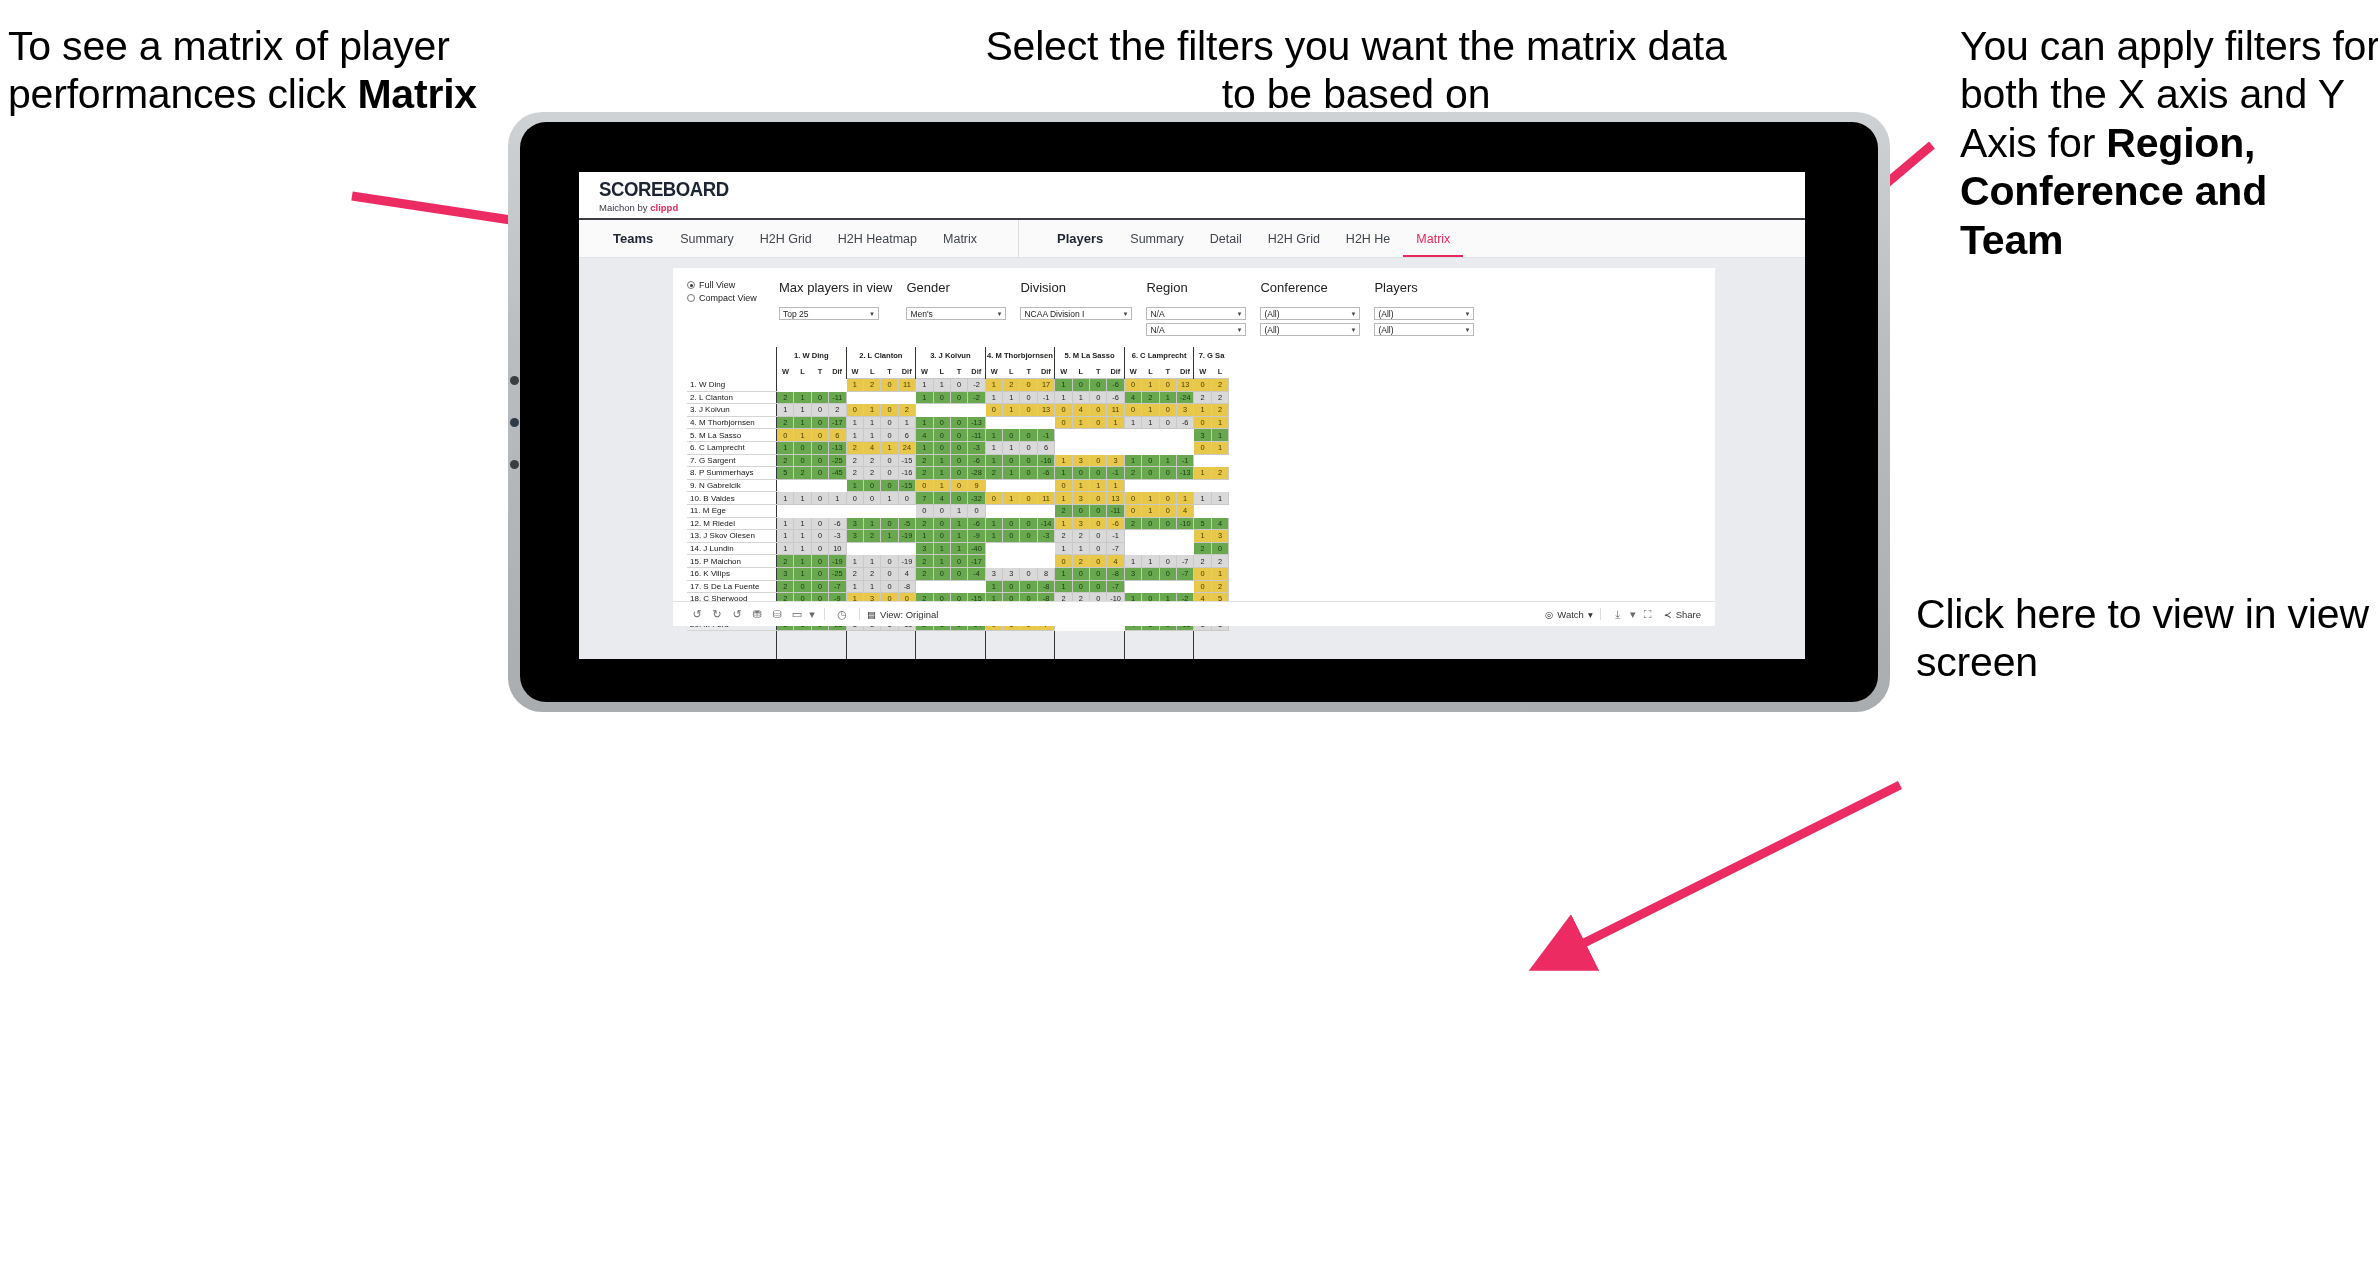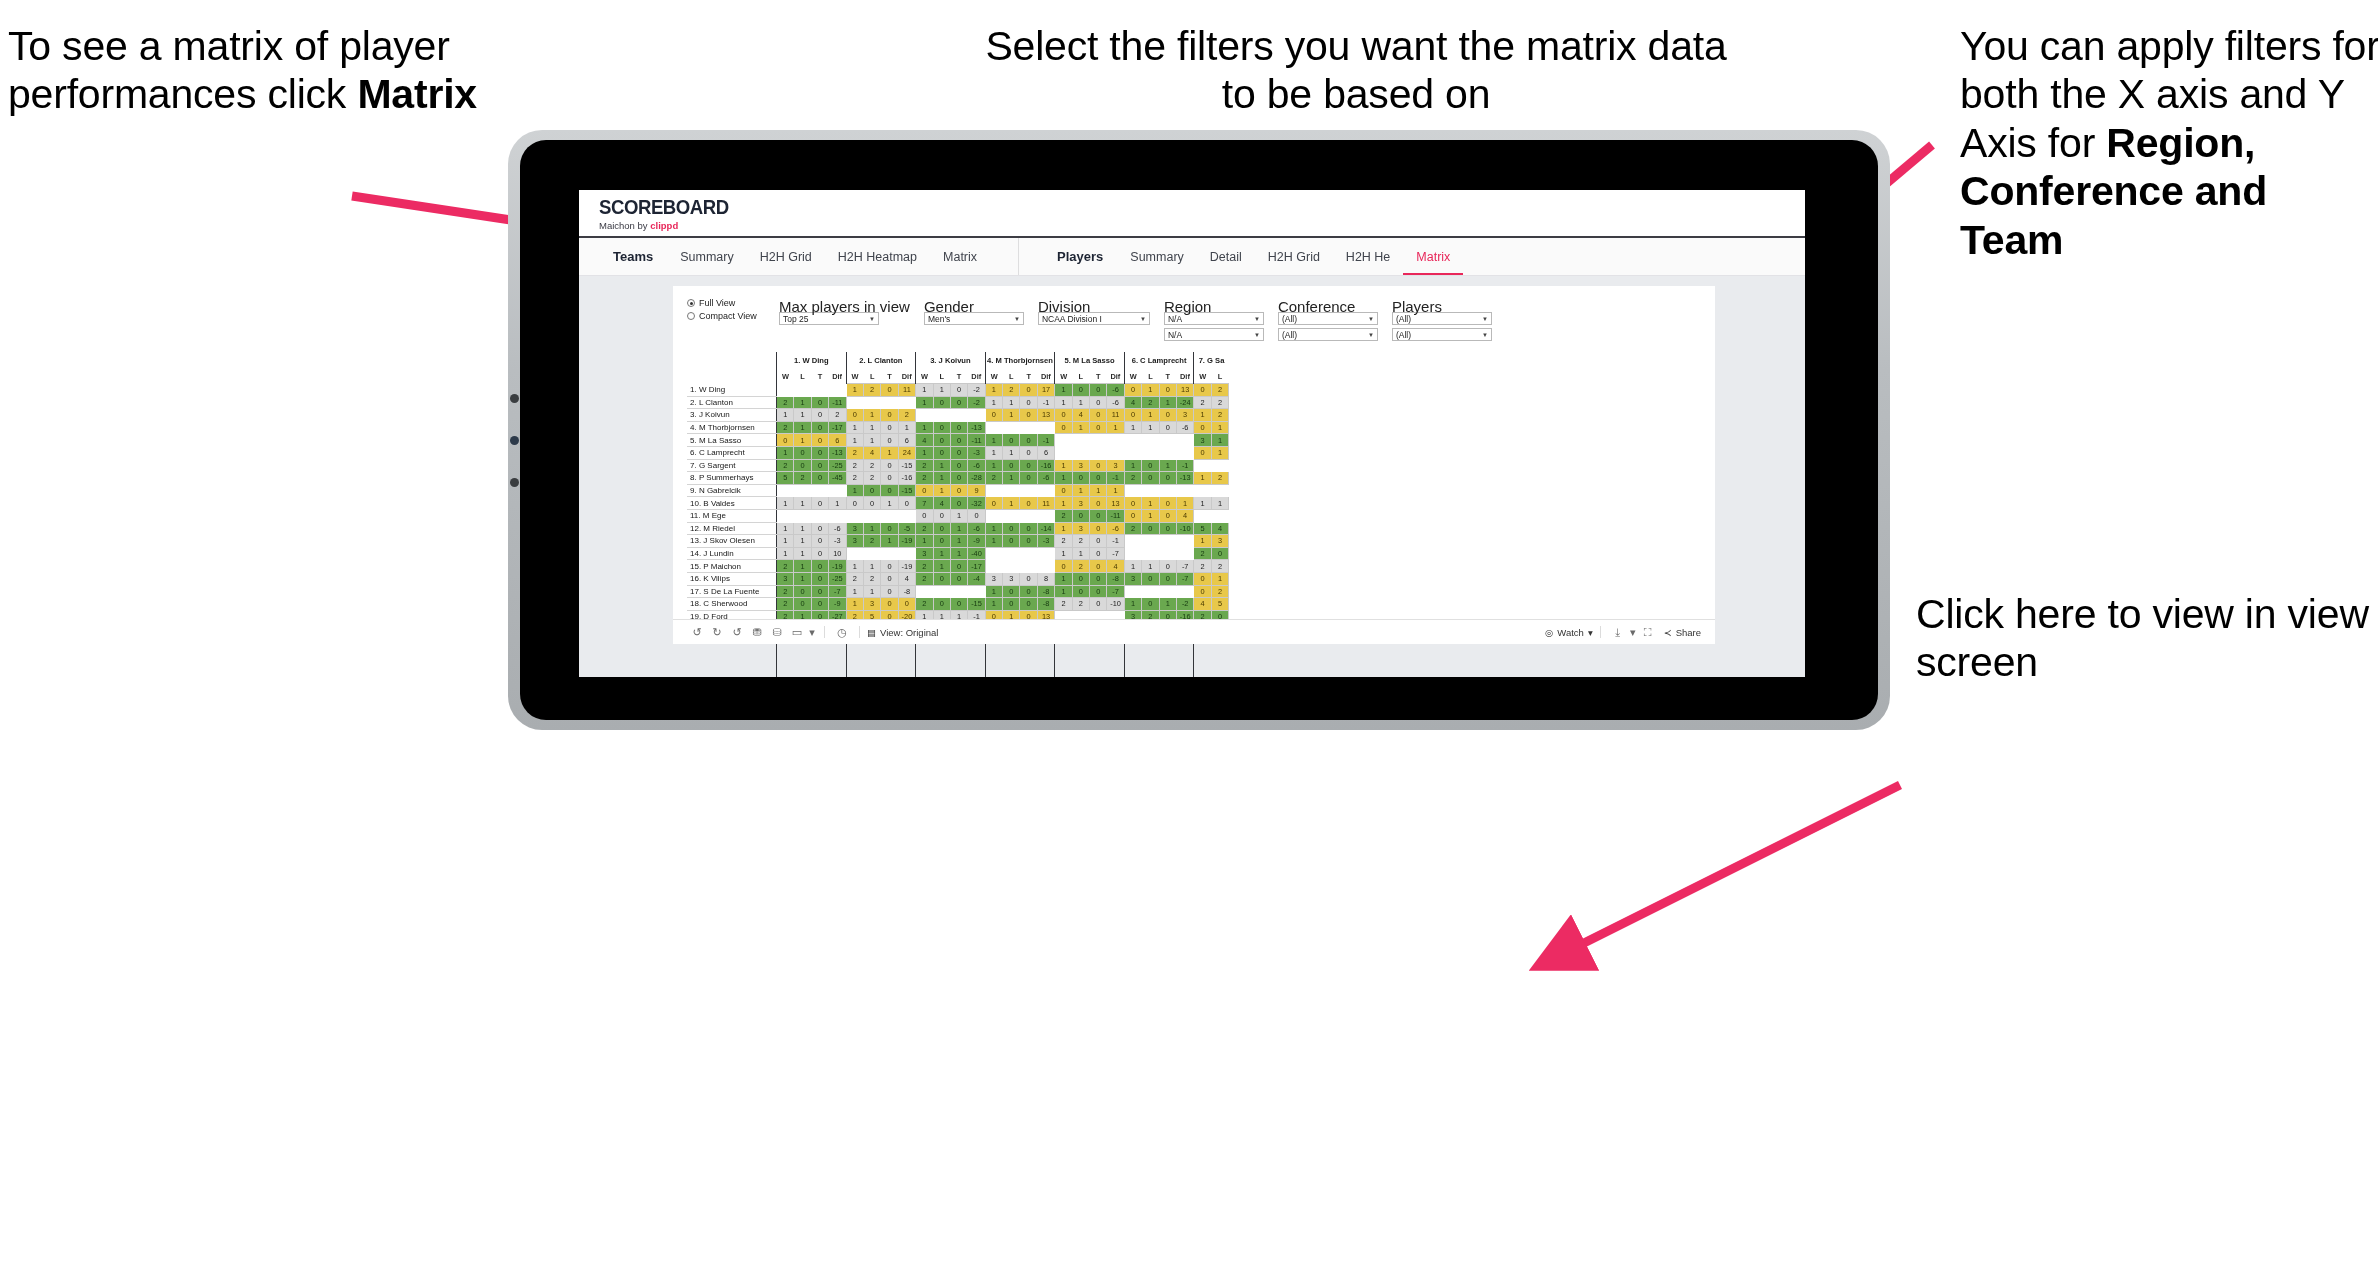--- a/index.html
+++ b/index.html
@@ -11,21 +11,21 @@
   .anno{position:absolute;color:#000;font-size:41px;line-height:1.18;letter-spacing:-0.2px;}
   .anno b{font-weight:bold;}
   #anno-matrix{left:8px;top:22px;width:560px;}
   #anno-filters{left:966px;top:22px;width:780px;text-align:center;}
   #anno-axis{left:1960px;top:22px;width:420px;}
   #anno-full{left:1916px;top:590px;width:460px;}
 
   .arrow-svg{position:absolute;left:0;top:0;width:2378px;height:1280px;pointer-events:none;}
 
   
-  #tablet{position:absolute;left:508px;top:130px;width:1382px;height:600px;}
+  #tablet{position:absolute;left:508px;top:112px;width:1382px;height:600px;}
   .tab-outer{position:absolute;left:0;top:0;width:1382px;height:600px;
     background:linear-gradient(180deg,#cfd2d4 0%,#b9bdc0 40%,#a9adb0 100%);
     border-radius:34px;}
   .tab-screen{position:absolute;left:12px;top:10px;width:1358px;height:580px;
     background:#000000;border-radius:26px;}
   .tab-btn{position:absolute;width:9px;height:9px;border-radius:50%;background:#3a3d40;}
   #tb1{left:2px;top:264px;}
   #tb2{left:2px;top:306px;background:#2d3a4a;}
   #tb3{left:2px;top:348px;}
 
@@ -52,21 +52,21 @@
   .sub-item.active{color:#e8275a;box-shadow:inset 0 -2px 0 #e8275a;}
 
   
   .report{position:relative;height:401px;background:#e9ebee;}
   .sheet{position:absolute;left:94px;top:10px;width:1042px;height:358px;background:#fff;}
 
   
   .filters{display:flex;padding:12px 12px 6px 14px;font-size:9px;color:#2b2b2b;}
   .fcol{margin-right:14px;}
   .fcol.radio{margin-right:18px;width:74px;}
-  .flabel{font-size:15px;color:#222;margin-bottom:3px;height:11px;white-space:nowrap;}
+  .flabel{font-size:13px;color:#222;margin-bottom:16px;height:11px;white-space:nowrap;}
   .fsel{width:100px;height:13px;border:1px solid #b9b9b9;background:#fff;font-size:8.5px;
     display:flex;align-items:center;justify-content:space-between;padding:0 3px;box-sizing:border-box;color:#1c1c1c;margin-bottom:3px;}
   .fsel .car{font-size:6px;color:#444;}
   .radio-row{display:flex;align-items:center;font-size:9px;margin-bottom:3px;color:#222;}
   .rdot{width:8px;height:8px;border:1px solid #777;border-radius:50%;margin-right:4px;position:relative;box-sizing:border-box;}
   .rdot.on::after{content:"";position:absolute;left:1.5px;top:1.5px;width:3px;height:3px;border-radius:50%;background:#333;}
 
   
   .mwrap{position:relative;margin:2px 0 0 14px;width:1010px;}
   table.mx{border-collapse:collapse;table-layout:fixed;font-size:8px;color:#1b1b1b;}

